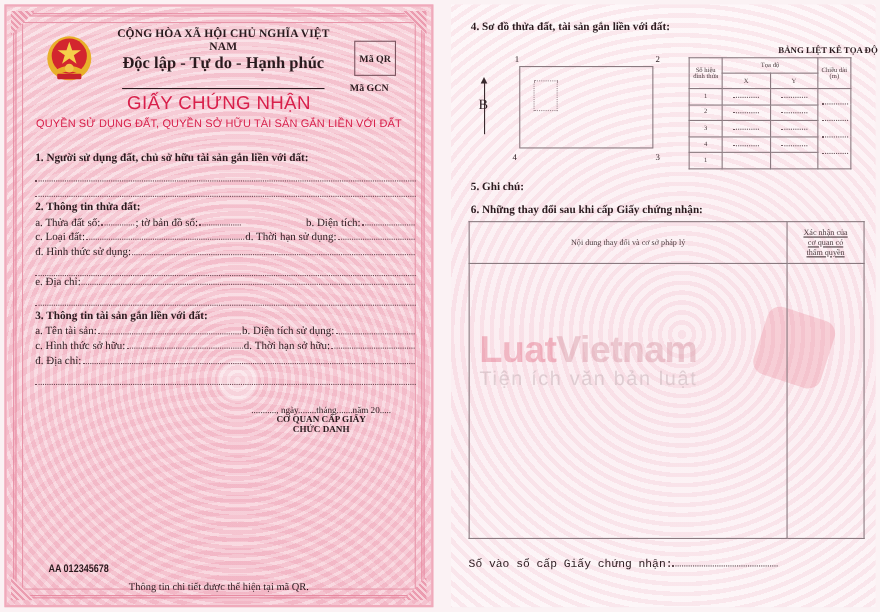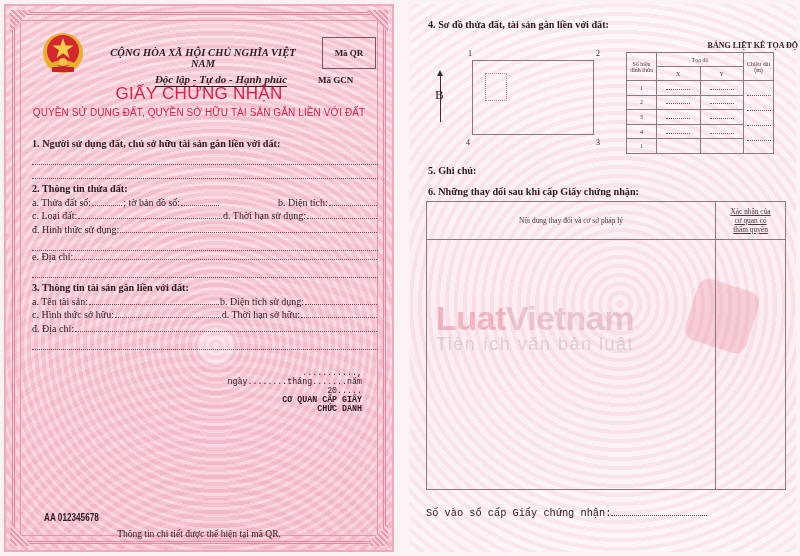--- a/index.html
+++ b/index.html
@@ -27,46 +27,46 @@
   }
   .corner { position: absolute; width: 22px; height: 22px;
     background: repeating-linear-gradient(45deg, #eb9cb0 0 2px, #f7d0d9 2px 4px); }
   .corner.tl { left: 4px; top: 4px; clip-path: polygon(0 0, 100% 0, 0 100%); }
   .corner.tr { right: 4px; top: 4px; clip-path: polygon(0 0, 100% 0, 100% 100%); }
   .corner.bl { left: 4px; bottom: 4px; clip-path: polygon(0 0, 0 100%, 100% 100%); }
   .corner.br { right: 4px; bottom: 4px; clip-path: polygon(100% 0, 100% 100%, 0 100%); }
 
   .emblem { position: absolute; left: 34px; top: 26px; width: 46px; height: 44px; }
 
-  .nation { position: absolute; left: 92px; top: 41px; width: 210px; text-align: center; font-style: italic; }
+  .nation { position: absolute; left: 92px; top: 20px; width: 210px; text-align: center; }
   .nation .l1 { font-size: 10.5px; font-weight: bold; letter-spacing: 0.1px; }
-  .nation .l2 { font-size: 11px; font-weight: bold; display: inline-block;
-    border-bottom: 1px solid #2a1a1e; padding-bottom: 1px; margin-top: 2px; margin-left: 36px; }
-
-  .qr-box { position: absolute; left: 316px; top: 31px; width: 54px; height: 32px;
+  .nation .l2 { font-size: 15px; font-weight: bold; display: inline-block;
+    border-bottom: 1px solid #2a1a1e; padding-bottom: 13px; margin-top: 2px; }
+
+  .qr-box { position: absolute; left: 316px; top: 31px; width: 38px; height: 32px;
     border: 1px solid #7a5560; display: flex; align-items: center; justify-content: center;
     font-size: 9px; font-weight: bold; }
   .gcn { position: absolute; left: 312px; top: 69px; width: 46px; text-align: left;
     font-size: 9px; font-weight: bold; }
 
   .title { position: absolute; left: 0; right: 0; top: 78px; text-align: center;
     font-family: "Liberation Sans", "DejaVu Sans", sans-serif; color: #d8204b; }
   .title .t1 { font-size: 17px; font-weight: normal; letter-spacing: 0.3px; }
   .title .t2 { font-size: 10px; margin-top: 3px; letter-spacing: 0.1px; text-align: center; }
 
   .sec { position: absolute; left: 26px; width: 346px; font-size: 10px; }
   .sec .h { font-weight: bold; font-size: 10.2px; }
   .row { display: flex; align-items: baseline; height: 13.6px; white-space: nowrap; }
   .row .lbl { flex: none; }
   .dots { flex: 1; border-bottom: 1px dotted #6e4a55; height: 8px; margin: 0 1px; }
   .dots.short { flex: none; width: 30px; }
   .dots.mid { flex: none; width: 38px; }
   .fullrow { height: 13.6px; border-bottom: 1px dotted #6e4a55; }
 
-  .sign { position: absolute; left: 216px; top: 362px; width: 140px; text-align: right; font-size: 8.3px; font-family: Liberation Mono, monospace; }
+  .sign { position: absolute; left: 216px; top: 362px; width: 140px; text-align: center; font-size: 8.3px; }
   .sign .d { font-size: 8.3px; }
   .sign .b { font-weight: bold; font-size: 8.3px; line-height: 9px; }
 
   .serial { position: absolute; left: 38px; top: 506px; font-family: "Liberation Sans Narrow", "Liberation Sans", sans-serif;
     font-size: 10px; font-weight: bold; transform: scaleX(0.82); transform-origin: left; }
   .qrnote { position: absolute; left: 0; right: 0; top: 523px; text-align: center; font-size: 9.5px; }
 
   
   .page-right {
     position: absolute; left: 410px; top: 4px; width: 386px; height: 548px;

